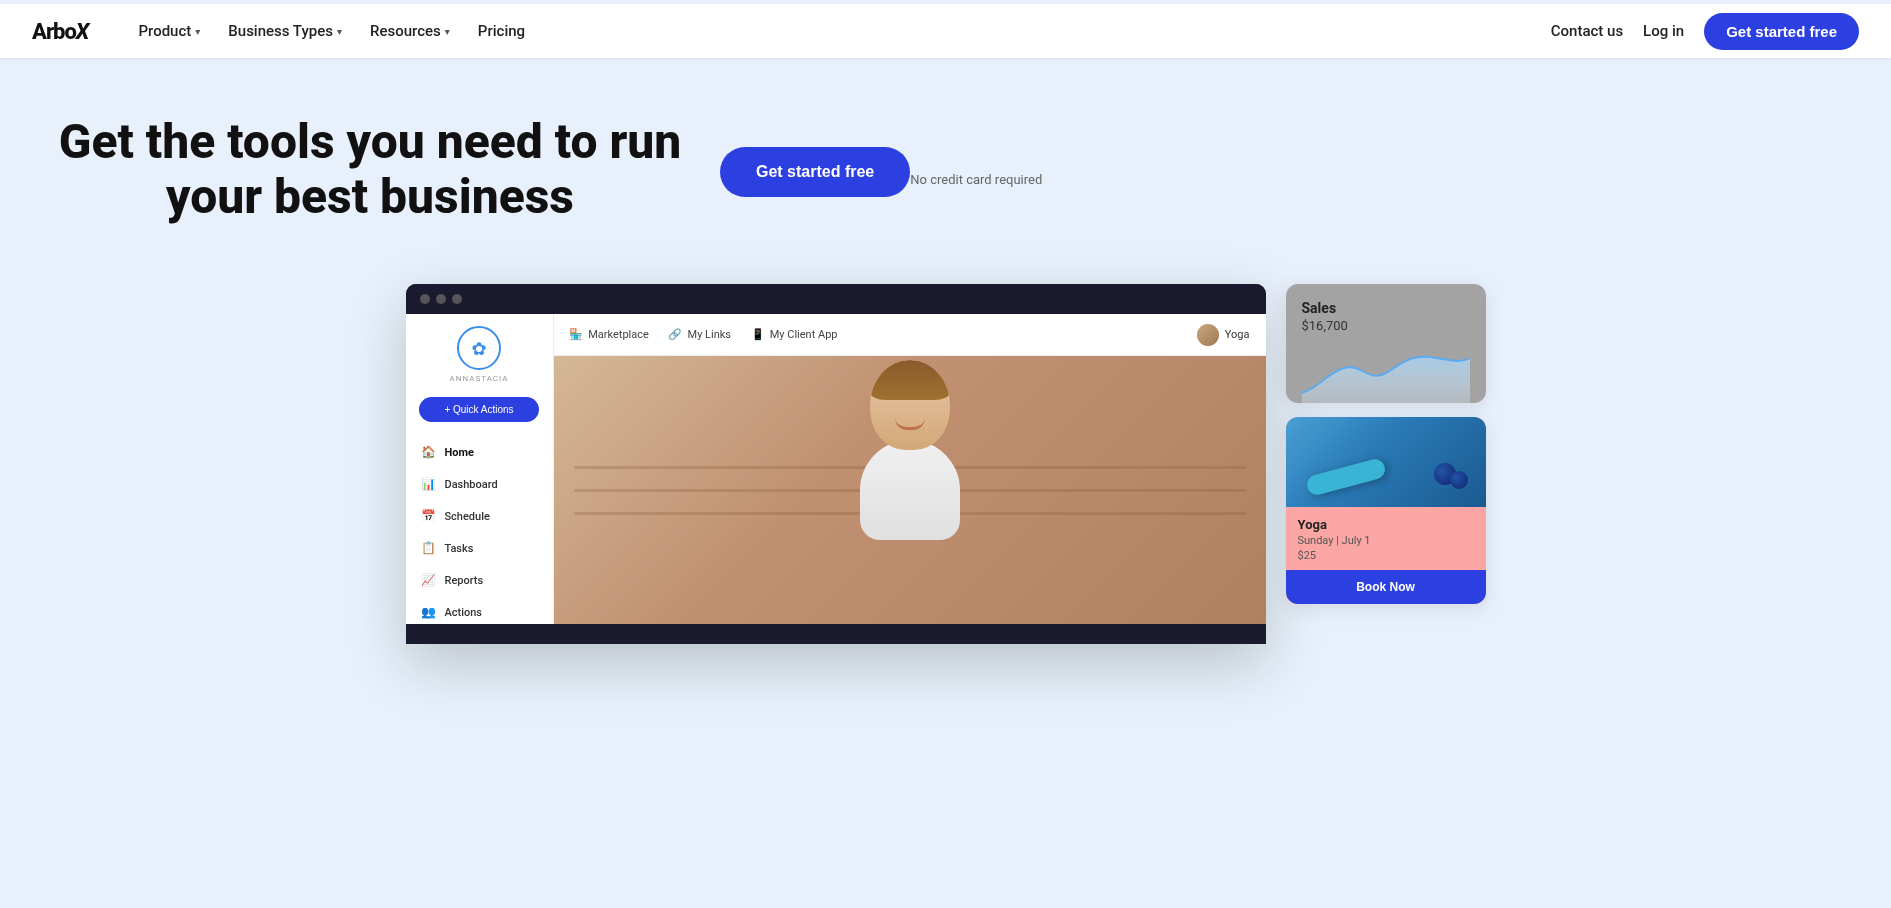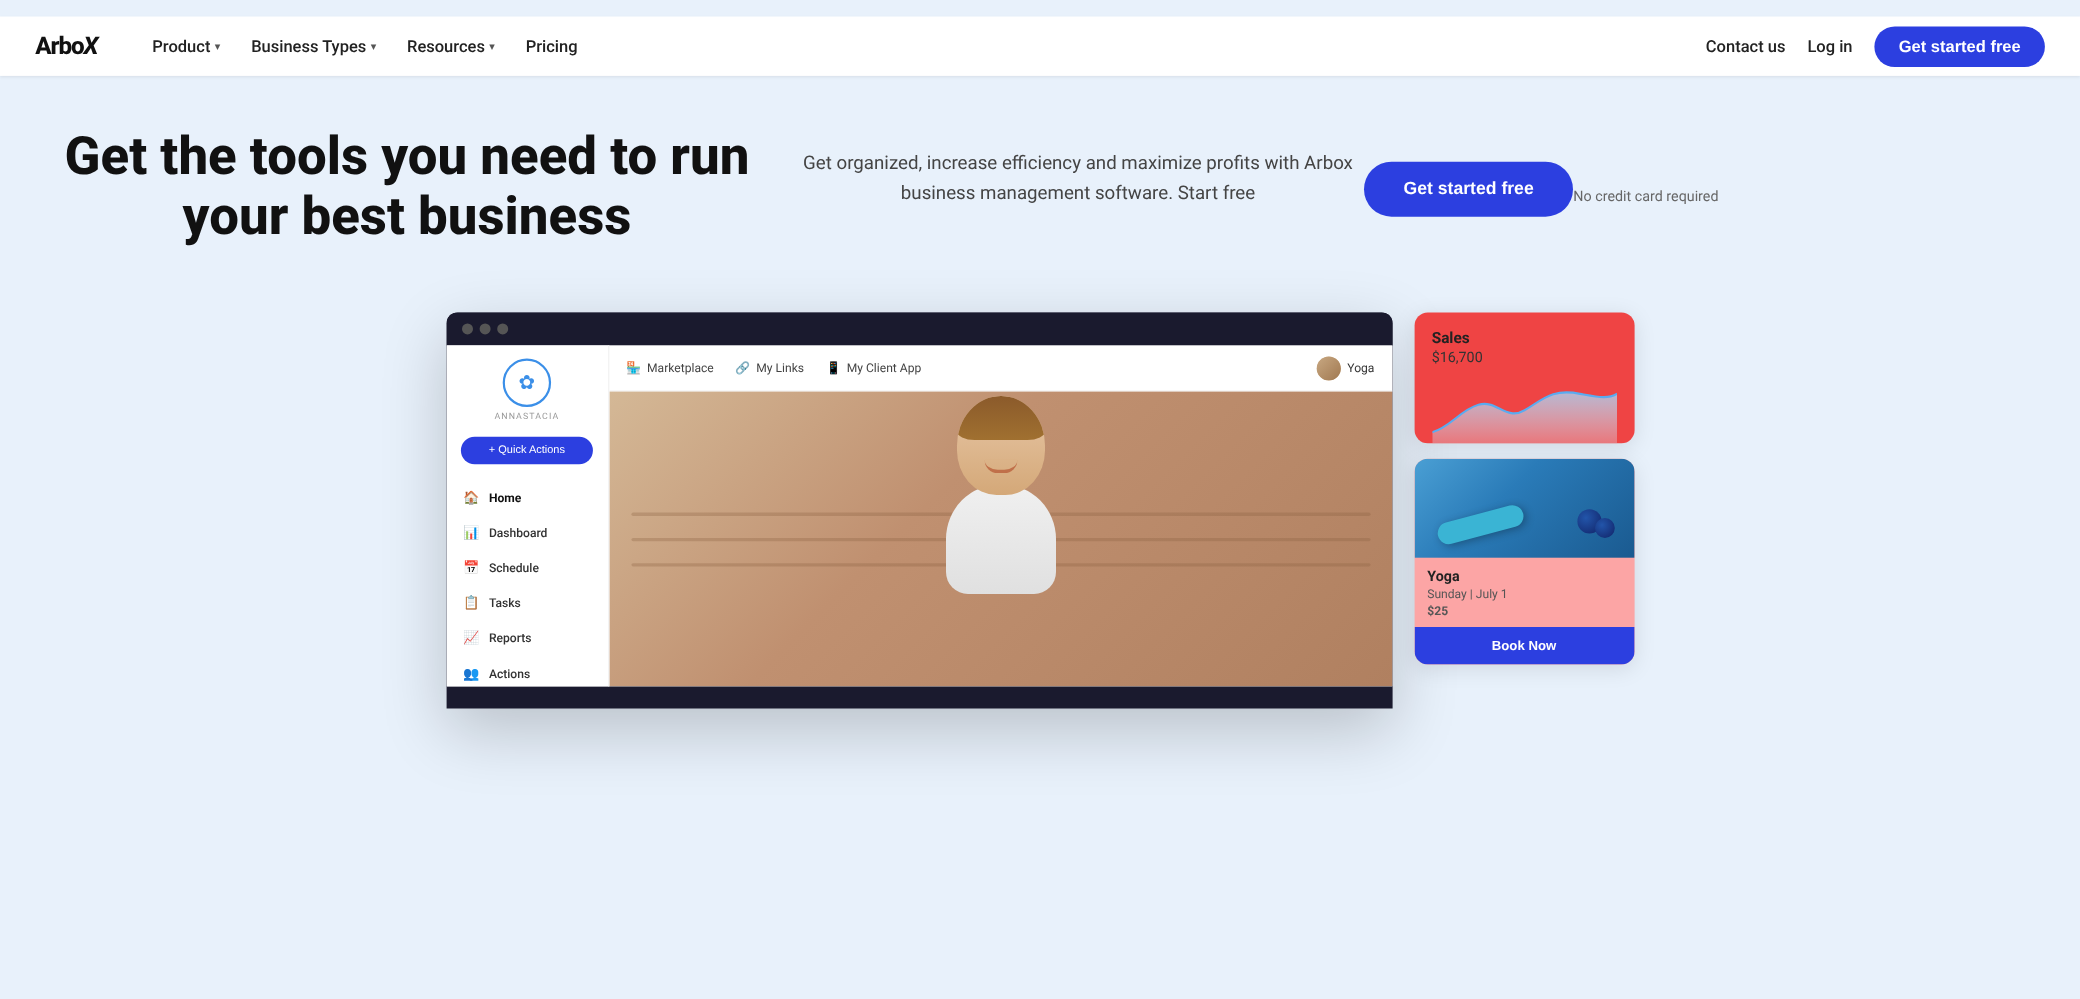--- a/index.html
+++ b/index.html
@@ -6,21 +6,21 @@
     body { font-family: -apple-system, BlinkMacSystemFont, 'Segoe UI', Roboto, sans-serif; background: #e8f1fb; min-height: 908px; overflow-x: hidden; }
 
     
     .navbar {
       background: #fff;
       height: 54px;
       display: flex;
       align-items: center;
       padding: 0 32px;
       position: sticky;
-      top: 15px;
+      top: 4px;
       z-index: 100;
       box-shadow: 0 1px 3px rgba(0,0,0,0.08);
     }
     .navbar-logo {
       font-size: 22px;
       font-weight: 800;
       letter-spacing: -1px;
       color: #111;
       margin-right: 40px;
       text-decoration: none;
@@ -338,21 +338,21 @@
     .right-cards {
       display: flex;
       flex-direction: column;
       gap: 14px;
       width: 200px;
       flex-shrink: 0;
     }
 
     
     .sales-card {
-      background: #ef4444;
+      background: #a3a3a3;
       border-radius: 12px;
       padding: 16px 16px 0;
       box-shadow: 0 4px 20px rgba(0,0,0,0.1);
       overflow: hidden;
     }
     .sales-label {
       font-size: 14px;
       font-weight: 700;
       color: #222;
       margin-bottom: 2px;
@@ -430,21 +430,20 @@
     }
     .yoga-date {
       font-size: 11px;
       color: #555;
       margin-bottom: 2px;
     }
     .yoga-price {
       font-size: 11px;
       color: #555;
       margin-bottom: 8px;
-      font-weight: bold;
     }
     .btn-book-now {
       width: 100%;
       background: #2c3fe0;
       color: #fff;
       border: none;
       padding: 10px;
       font-size: 12px;
       font-weight: 600;
       cursor: pointer;
@@ -479,21 +478,20 @@
   </div>
   <div class="navbar-right">
     <span class="nav-link">Contact us</span>
     <span class="nav-link">Log in</span>
     <button class="btn-primary-nav">Get started free</button>
   </div>
 </nav>
 
 <section class="hero">
   <h1 class="hero-title">Get the tools you need to run your best business</h1>
-  <p class="hero-subtitle">Get organized, increase efficiency and maximize profits with Arbox business management software. Start free</p>
   <button class="btn-hero">Get started free</button>
   <p class="no-cc">No credit card required</p>
 </section>
 
 <div class="demo-section">
 
   <div class="browser-mockup">
     <div class="browser-bar">
       <div class="browser-dot"></div>
       <div class="browser-dot"></div>

